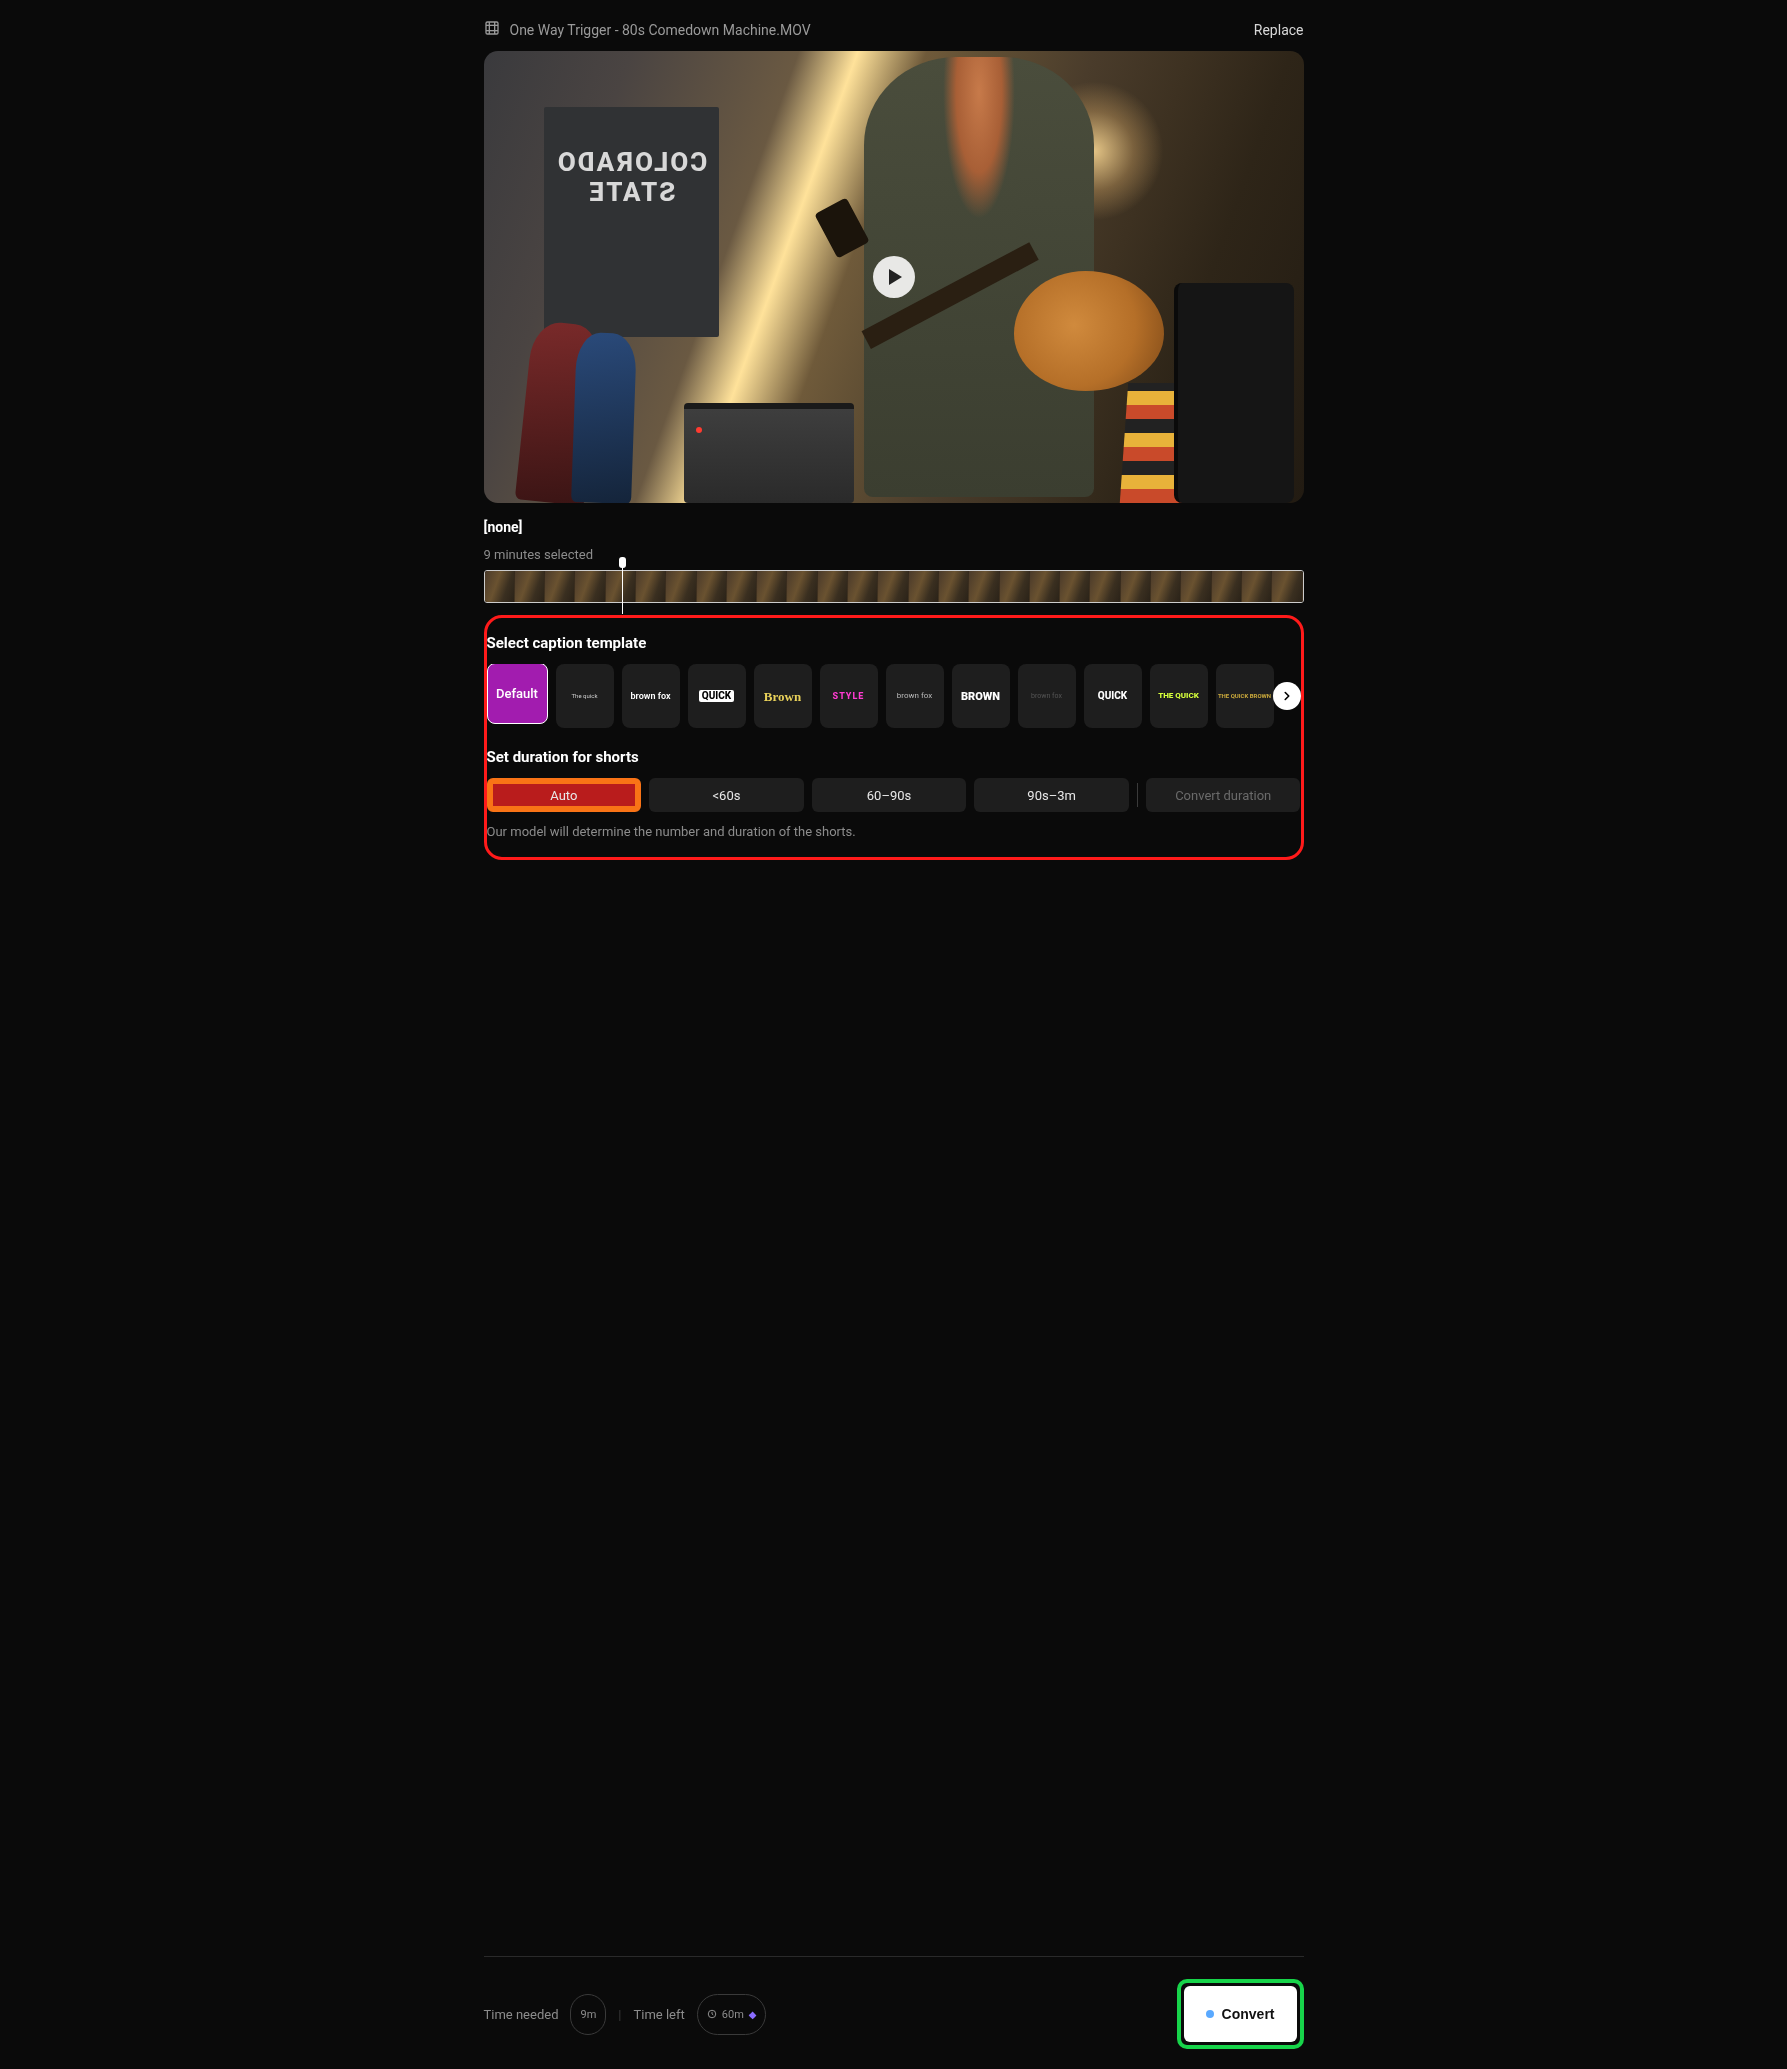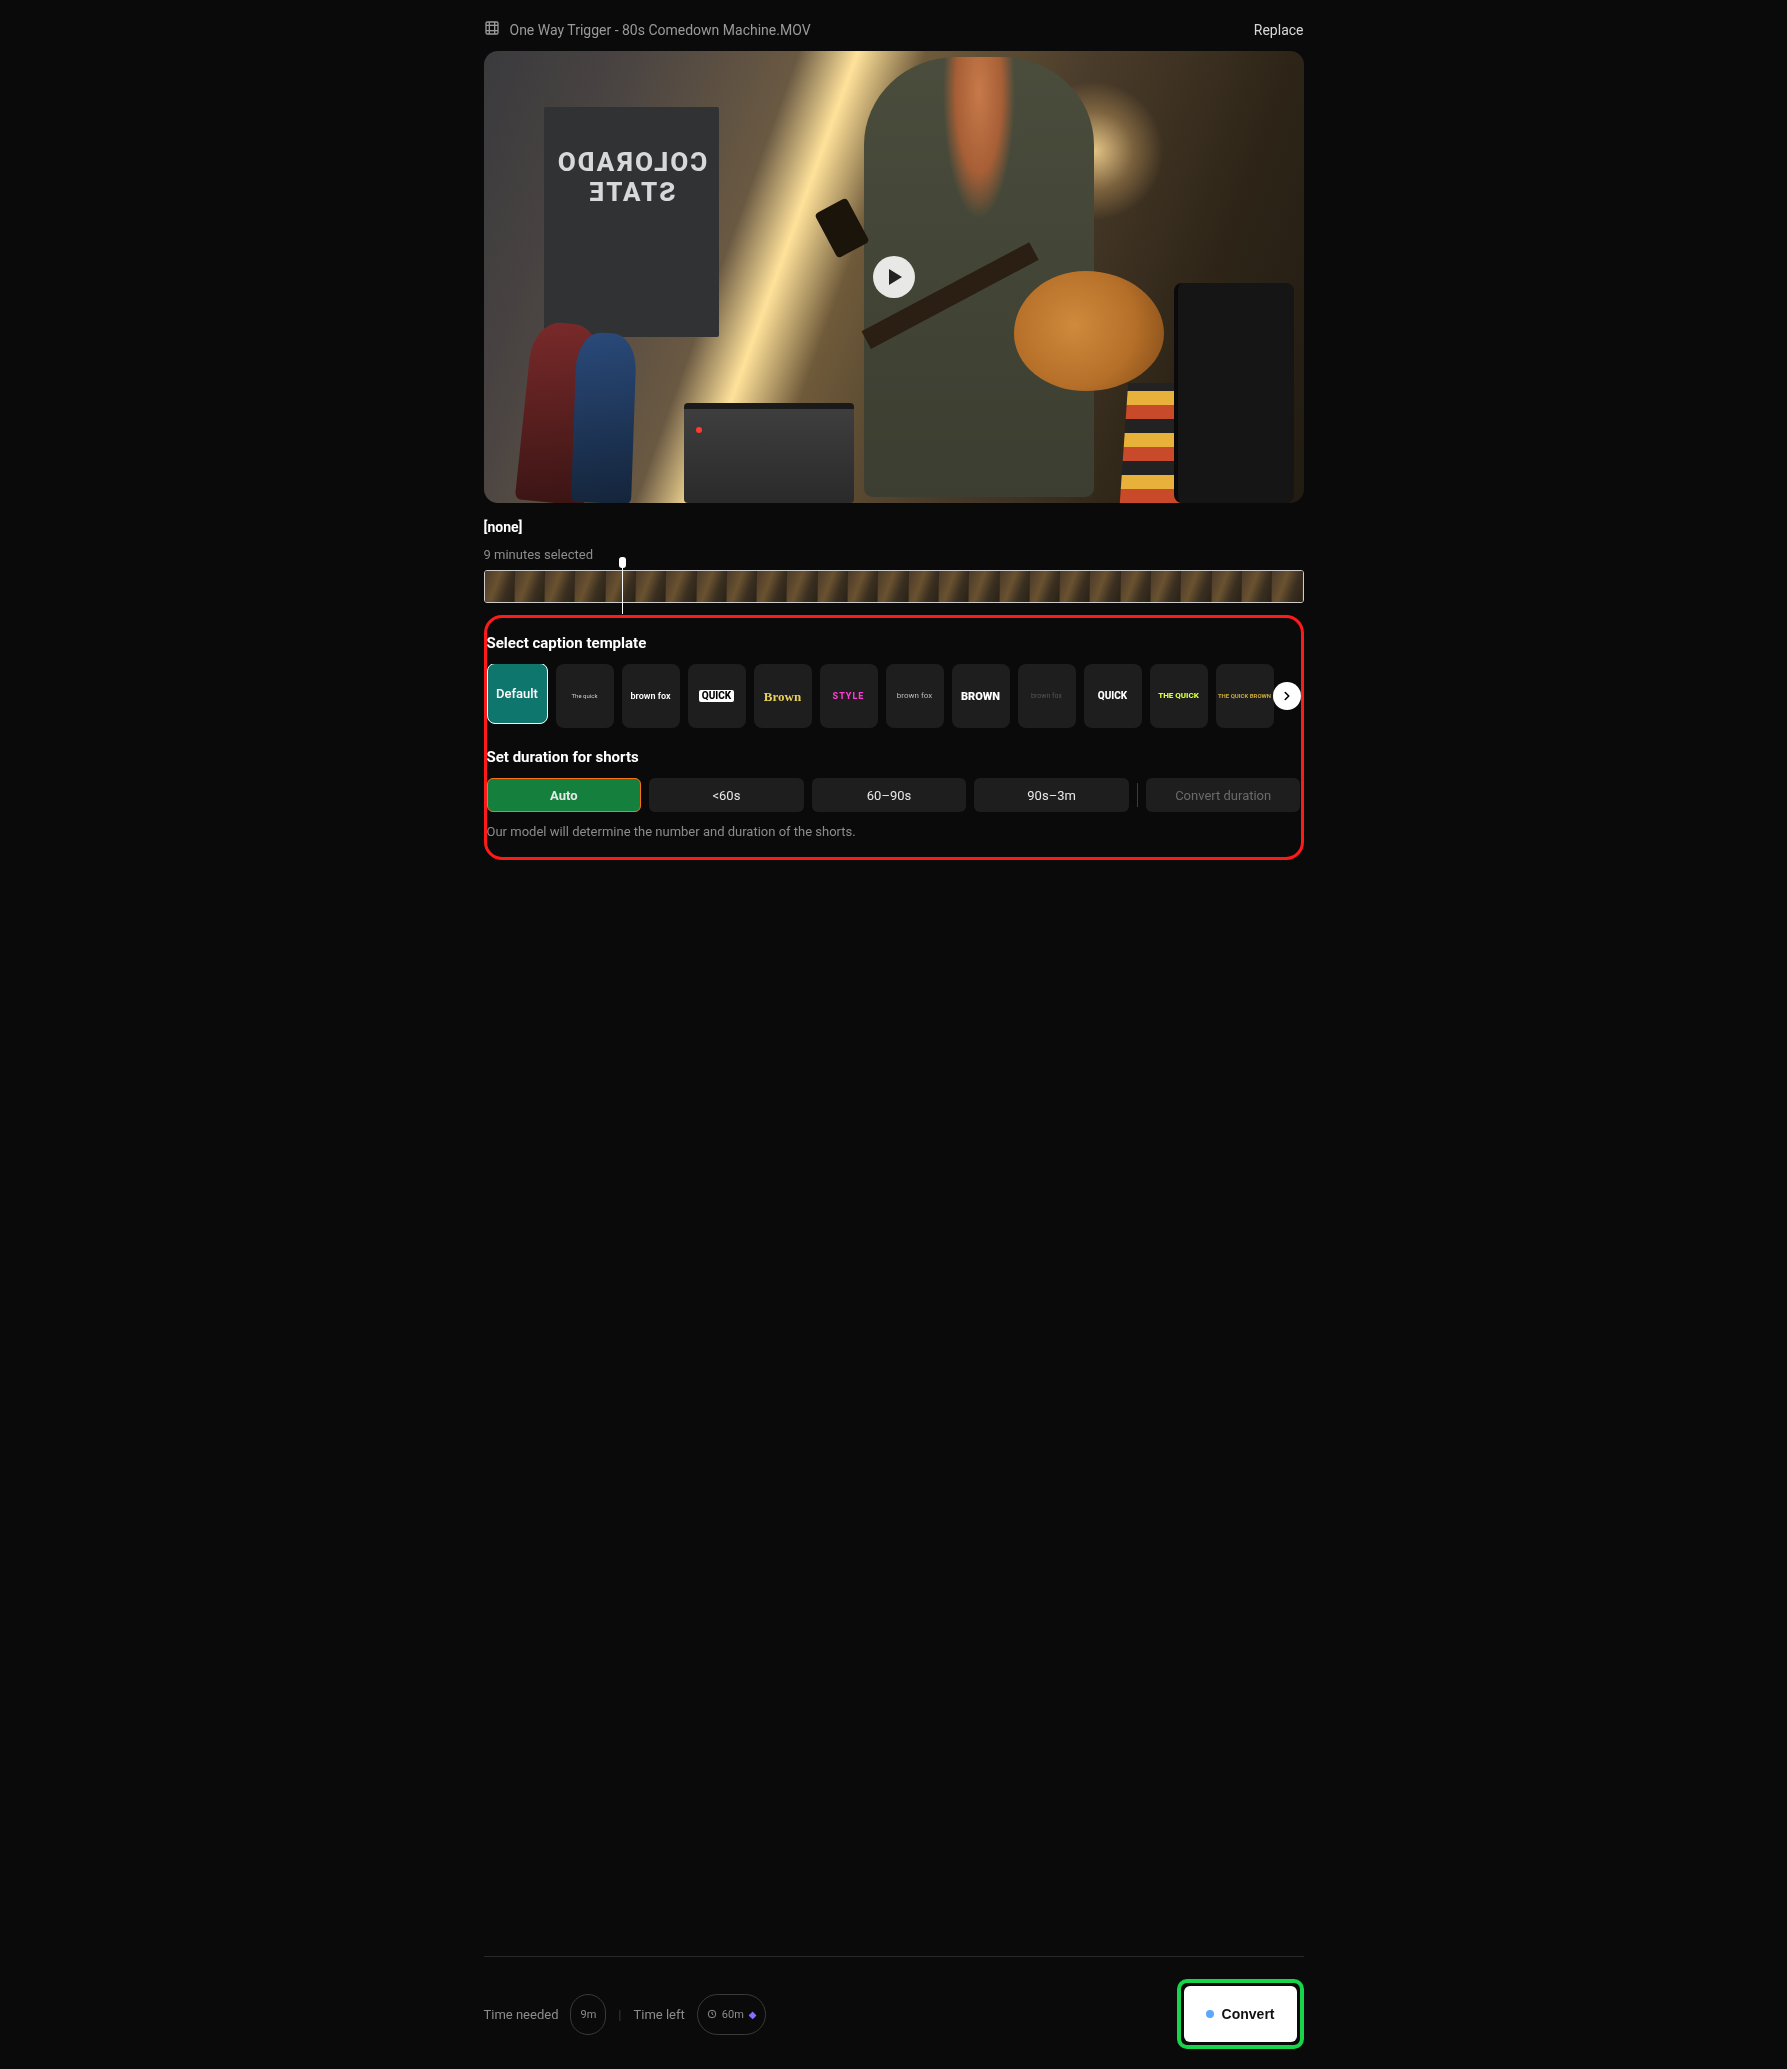--- a/index.html
+++ b/index.html
@@ -142,36 +142,36 @@
   }
   .section-title { font-weight:700; font-size:15px; margin-bottom:12px; }
   .templates-row { position:relative; display:flex; gap:8px; overflow:hidden; }
   .tpl {
     width:58px; height:64px; border-radius:8px; background:#1e1e1e;
     display:flex; align-items:center; justify-content:center;
     flex-shrink:0; cursor:pointer;
     font-size:9px; text-align:center;
   }
   .tpl.default {
-    background:#0f766e; border:1.5px solid #fff; width:61px; height:61px; margin-top:-1px;
+    background:#a21caf; border:1.5px solid #fff; width:61px; height:61px; margin-top:-1px;
     font-size:13px; font-weight:500; flex-direction:column;
   }
   .tpl .tpl-inner { line-height:1; }
   .tpl-scroll-btn {
     position:absolute; right:0; top:50%; transform:translateY(-50%);
     width:28px;height:28px;border-radius:50%;background:#fff;color:#000;
     display:flex;align-items:center;justify-content:center;cursor:pointer;
   }
   .duration-row { display:flex; gap:8px; align-items:center; }
   .dur-btn {
     height:34px; border-radius:6px; background:#1e1e1e;
     display:flex;align-items:center;justify-content:center;
     color:#e8e8e8; font-size:13px; cursor:pointer;
   }
-  .dur-btn.auto { width:156px; border:1px solid #f97316; background:#15803d;font-weight:bold; }
+  .dur-btn.auto { width:156px; border:6px solid #f97316; background:#b91c1c; }
   .dur-btn.std { width:156px; }
   .dur-sep { width:1px; height:24px; background:#3a3a3a; }
   .dur-btn.selected { width:156px; color:#6a6a6a; }
   .hint { color:#8c8c8c; font-size:13px; margin-top:12px; }
 
   .spacer { flex:1; }
 
   .footer {
     border-top:1px solid #2a2a2a;
     padding-top:22px; margin-top:20px;

